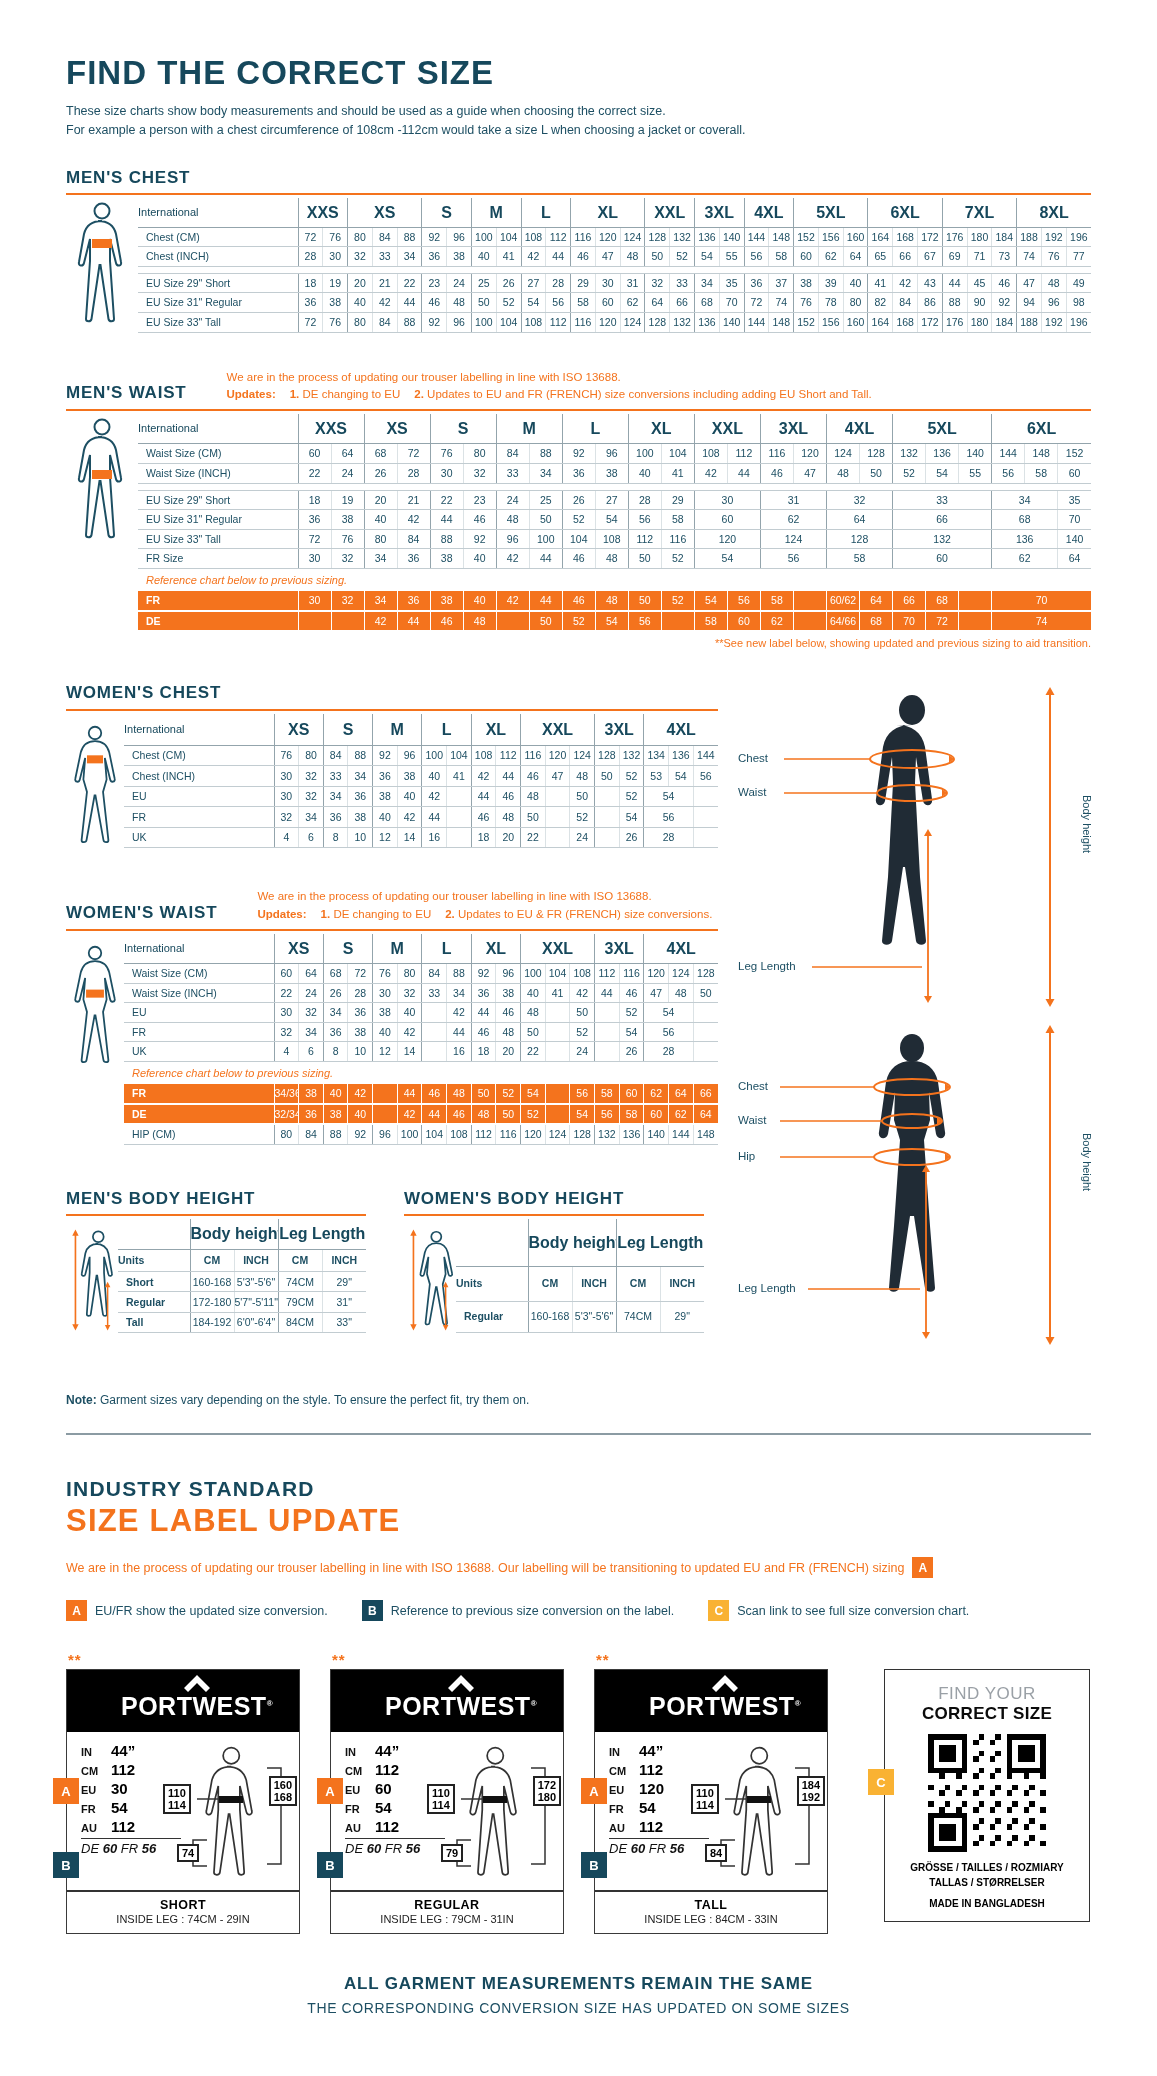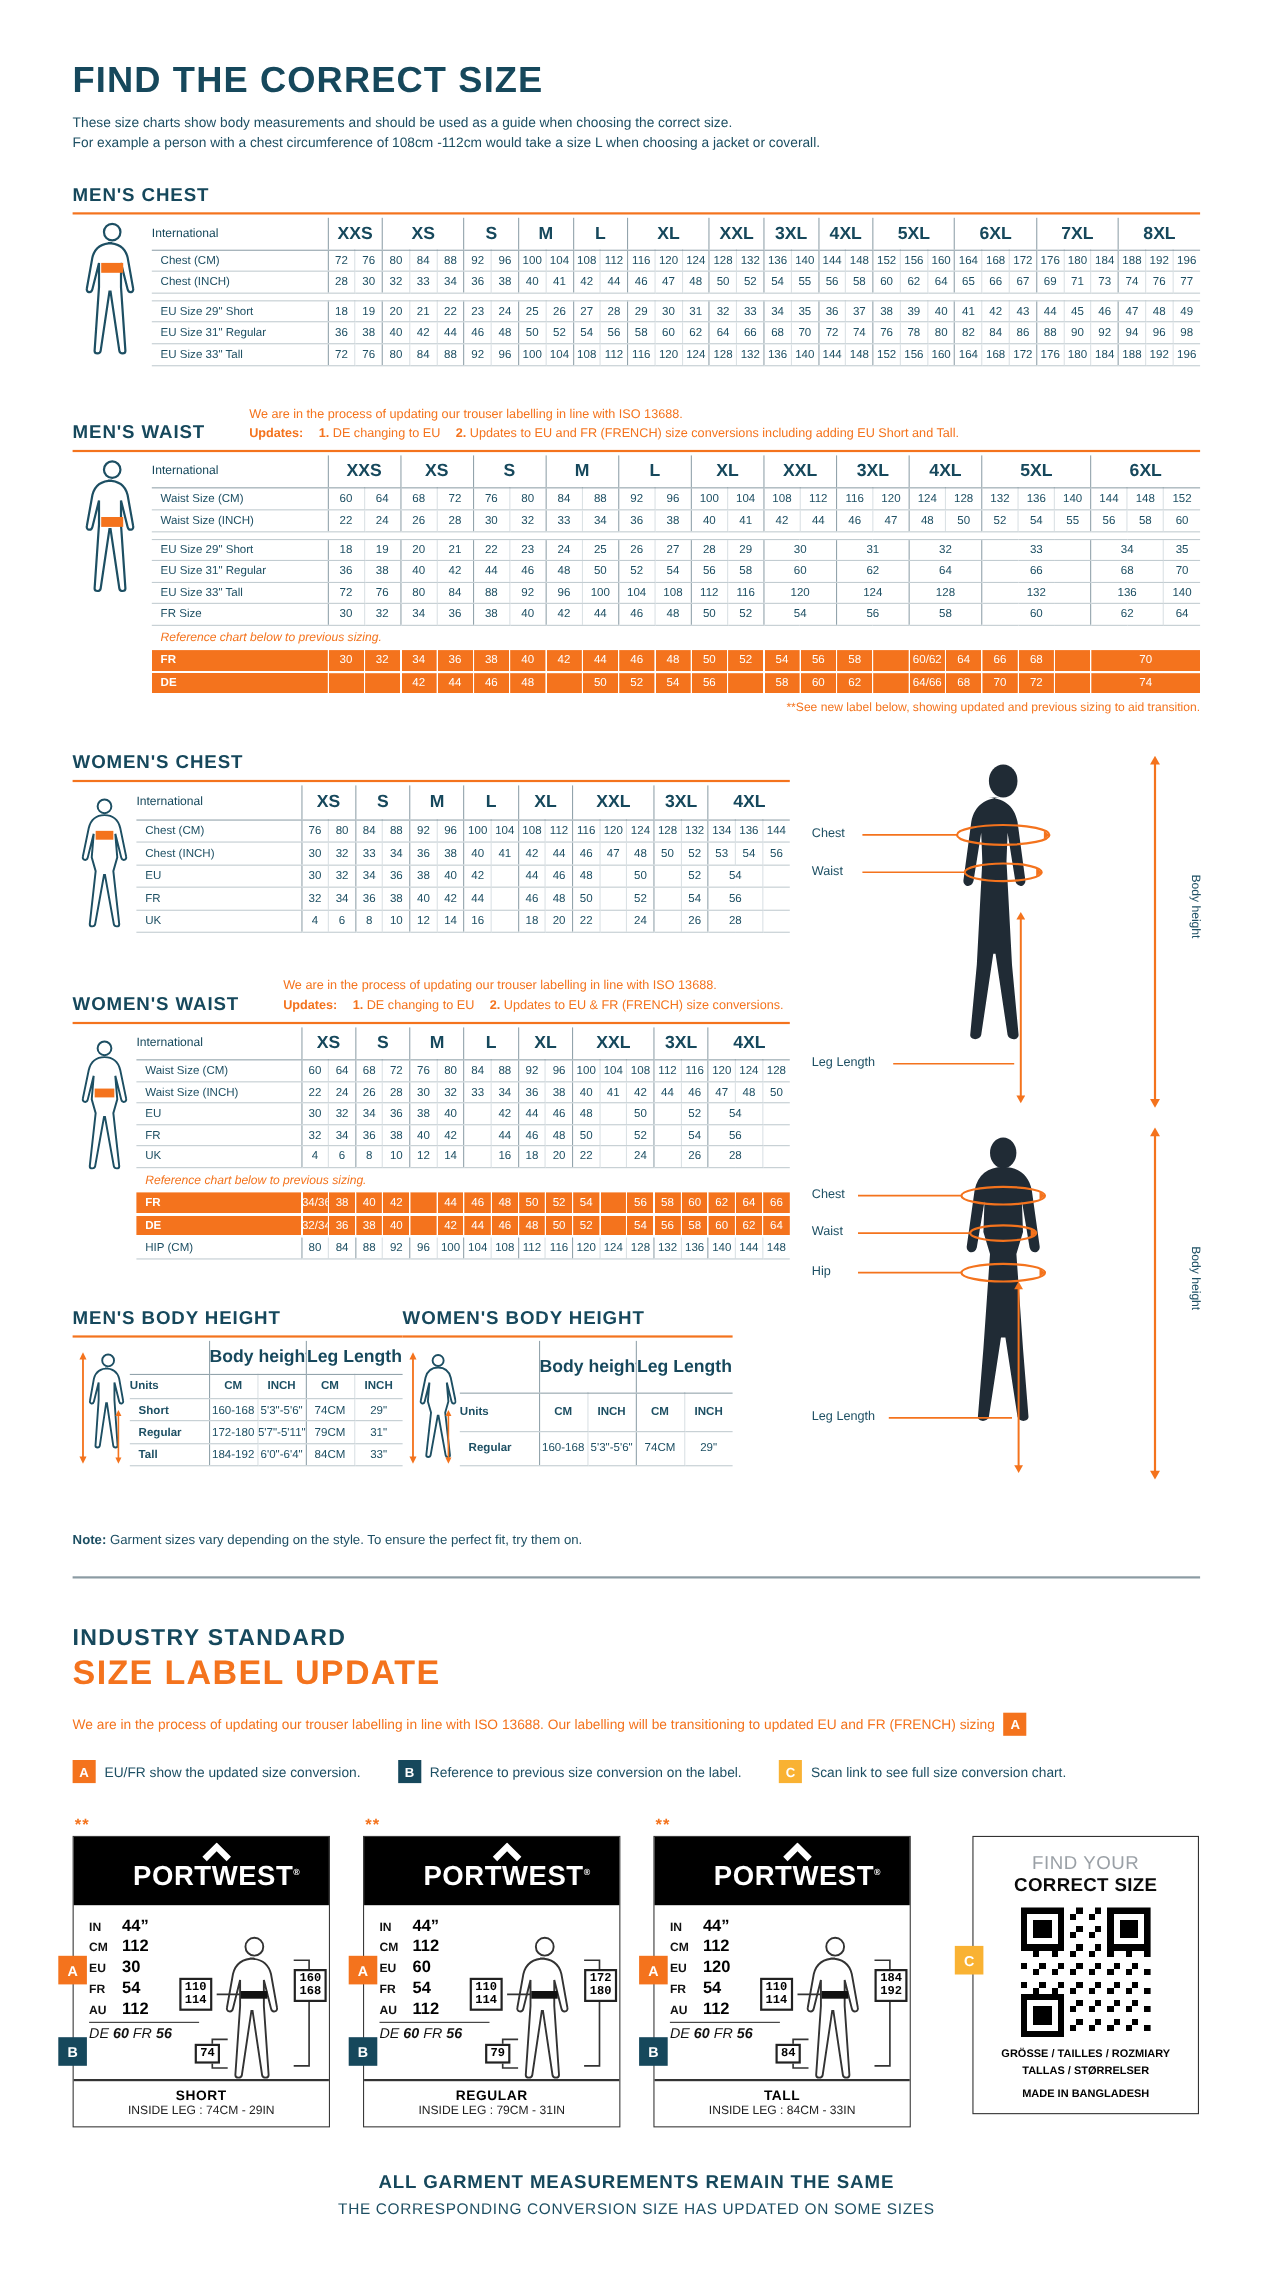--- a/index.html
+++ b/index.html
@@ -39,21 +39,21 @@
   .sizetable tr.orange td{background:var(--orange); color:#fff; border-bottom:2px solid #fff;}
   .sizetable tr.orange td.sb{border-left:1px solid rgba(255,255,255,.45);}
   .sizetable tr.orange td.gb{border-left:1px solid rgba(255,255,255,.8);}
   .sizetable tr.orange td.lbl{font-weight:700;}
   .sizetable td.lbl{position:relative;}
   .footnote{font-size:11px; color:var(--orange); text-align:right; margin-top:5px;}
 
   .cols{display:flex; margin-top:34px; gap:14px;}
   .leftcol{flex:0 0 652px;}
   .rightcol{flex:1; position:relative;}
-  .bh-row{display:flex; margin-top:44px;}
+  .bh-row{display:flex; gap:38px; margin-top:44px;}
   .bh{width:300px;}
   .bh .sizetable td.lbl{font-weight:700;}
   .bh h2{margin-bottom:4px;}
 
   .photo-fig{position:relative; height:330px;}
   .fig-label{position:absolute; font-size:11.5px; color:var(--teal); white-space:nowrap;}
   .vlabel{position:absolute; right:-2px; top:34%; writing-mode:vertical-rl; font-size:11px; color:var(--teal);}
 
   .note{font-size:12px; color:var(--teal); margin-top:42px;}
   .note b{font-weight:800;}
@@ -77,21 +77,21 @@
   .brand{color:#fff; font-weight:800; font-size:25px; letter-spacing:.5px; line-height:1; margin-top:10px;}
   .brand sup{font-size:8px;}
   .card-diamond{position:absolute; top:5px;}
   .card-body{position:relative; padding:10px 8px 11px 14px; height:158px;}
   .size-rows{width:92px;}
   .srow{display:flex; align-items:baseline; margin-bottom:2px;}
   .srow .sl{width:30px; font-size:11px; font-weight:600; color:#111;}
   .srow .sv{font-size:15px; font-weight:800; color:#000;}
   .prev-line{border-top:1.5px solid #333; margin-top:3px; padding-top:2px; font-size:13px; font-style:italic; color:#111; width:100px;}
   .prev-line b{font-weight:800;}
-  .card-fig{position:absolute; right:4px; top:22px; width:128px; height:150px;font-family:Liberation Mono, monospace;}
+  .card-fig{position:absolute; right:4px; top:8px; width:128px; height:150px;}
   .mini-box{position:absolute; border:2px solid #222; background:#fff; font-weight:800; font-size:11px; line-height:1.1; padding:1px 3px; text-align:center; color:#000;}
   .card-foot{border-top:2px solid #333; text-align:center; padding:6px 0 8px;}
   .cf-name{font-size:12.5px; font-weight:800; color:#000; letter-spacing:.5px;}
   .cf-leg{font-size:11px; color:#222; margin-top:1px;}
   .card-badge{position:absolute; width:26px; height:26px; color:#fff; font-weight:800; font-size:13px; display:flex; align-items:center; justify-content:center; z-index:4;}
   .card-badge.a{background:var(--orange); left:-14px; top:108px;}
   .card-badge.b{background:var(--teal-dark); left:-14px; top:182px;}
   .qr-wrap{position:relative; padding-top:18px; margin-left:26px;}
   .qr-card{width:206px; border:1.5px solid #333; background:#fff; text-align:center; padding:14px 10px 12px; min-height:242px;}
   .qr-l1{font-size:17px; color:#9aa0a6; letter-spacing:.5px;}

